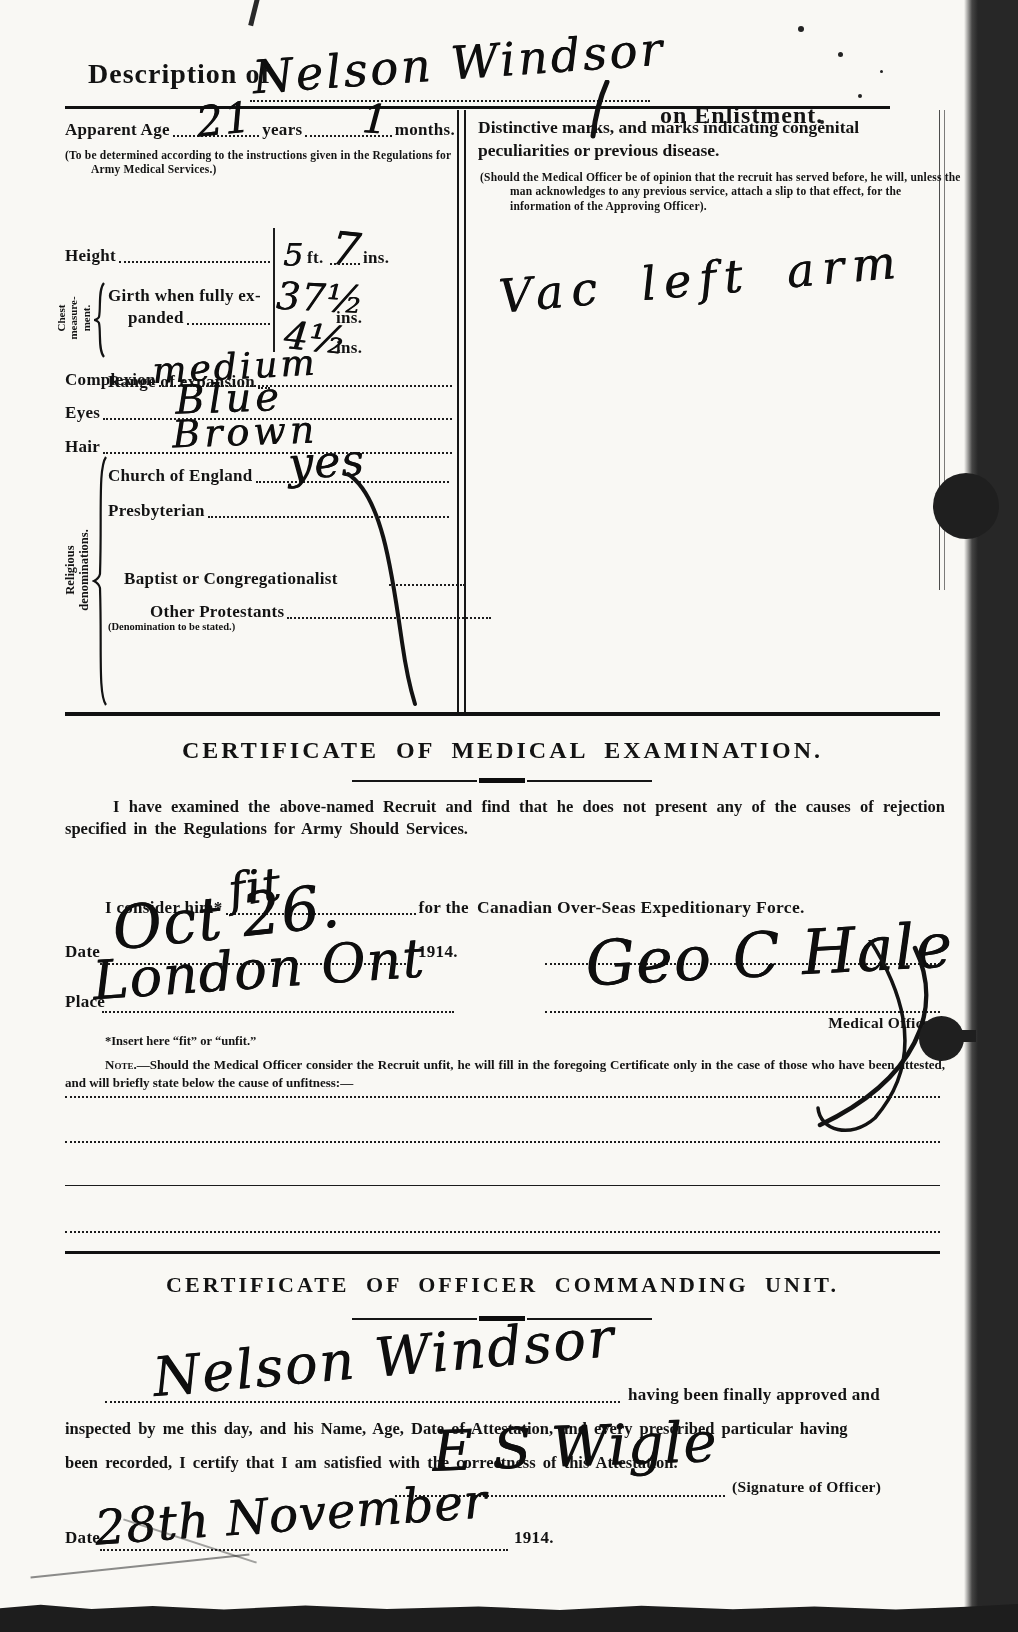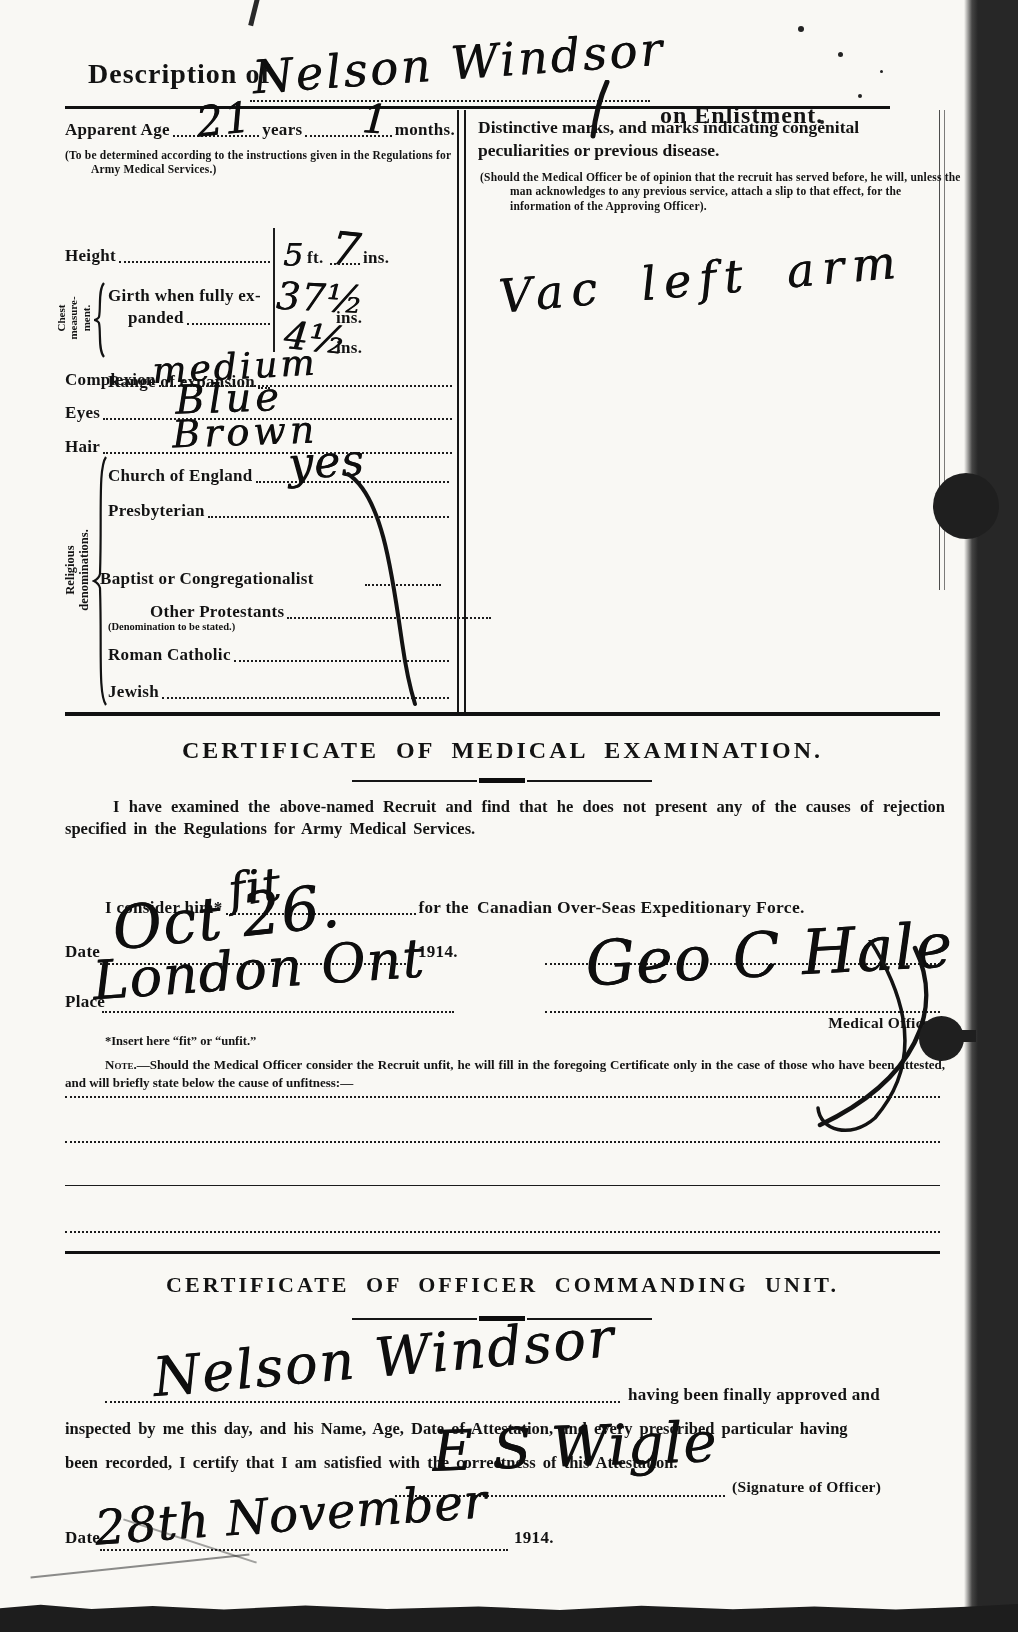--- a/index.html
+++ b/index.html
@@ -107,51 +107,43 @@
     <span class="dots"></span>
   </div>
   <div class="abs hand" style="left:288px;top:436px;font-size:44px;transform:rotate(-3deg);">yes</div>
   <svg class="abs" style="left:330px;top:452px;" width="100" height="256">
     <path d="M18 22 C52 44 62 120 72 190 C76 218 80 236 85 252" stroke="#131313" stroke-width="4" fill="none" stroke-linecap="round"></path>
   </svg>
   <div class="abs row" style="left:108px;top:501px;width:344px;">
     <span class="lbl">Presbyterian</span>
     <span class="dots"></span>
   </div>
-  <div class="abs row" style="left:100px;top:569px;width:344px;gap:48px;">
+  <div class="abs row" style="left:124px;top:569px;width:344px;gap:48px;">
     <span class="lbl">Baptist or Congregationalist</span>
     <span class="dots"></span>
   </div>
   <div class="abs row" style="left:108px;top:602px;width:344px;margin-left:42px;">
     <span class="lbl">Other Protestants</span>
     <span class="dots"></span>
   </div>
   <div class="abs tiny" style="left:108px;top:621px;">(Denomination to be stated.)</div>
-  <div class="abs row" style="left:108px;top:645px;width:344px;">
-    <span class="lbl">Roman Catholic</span>
-    <span class="dots"></span>
-  </div>
-  <div class="abs row" style="left:108px;top:682px;width:344px;">
-    <span class="lbl">Jewish</span>
-    <span class="dots"></span>
-  </div>
 
   <div class="abs" style="left:478px;top:116px;width:458px;font-size:17.5px;font-weight:700;line-height:1.3;">Distinctive marks, and marks indicating congenital peculiarities or previous disease.</div>
   <div class="abs small" style="left:480px;top:170px;width:452px;padding-left:30px;text-indent:-30px;line-height:1.25;">(Should the Medical Officer be of opinion that the recruit has served before, he will, unless the man acknowledges to any previous service, attach a slip to that effect, for the information of the Approving Officer).</div>
   <div class="abs hand" style="left:498px;top:252px;font-size:46px;transform:rotate(-5deg);letter-spacing:8px;word-spacing:14px;">Vac left arm</div>
 
   <div class="abs rule" style="left:65px;top:712px;width:875px;height:4px;"></div>
   <div class="abs title" style="left:65px;top:737px;width:875px;font-size:24px;">CERTIFICATE OF MEDICAL EXAMINATION.</div>
   <div class="abs deco" style="left:352px;top:778px;width:300px;">
     <span class="thin"></span>
       <span class="thick"></span>
       <span class="thin"></span>
   </div>
 
-  <div class="abs para" style="left:65px;top:796px;width:880px;text-indent:48px;">I have examined the above-named Recruit and find that he does not present any of the causes of rejection specified in the Regulations for Army Medical Services.</div>
+  <div class="abs para" style="left:65px;top:796px;width:880px;text-indent:48px;">I have examined the above-named Recruit and find that he does not present any of the causes of rejection specified in the Regulations for Army Should Services.</div>
 
   <div class="abs row" style="left:105px;top:897px;width:720px;">
     <span class="lbl">I consider him*</span>
     <span class="dots" style="max-width:190px;min-width:190px;position:relative;"></span>
     <span class="lbl" style="font-weight:700;">for the</span>
     <span class="lbl" style="margin-left:8px;font-size:17.5px;">Canadian Over-Seas Expeditionary Force.</span>
   </div>
   <div class="abs hand" style="left:228px;top:860px;font-size:46px;transform:rotate(-8deg);">fit</div>
 
   <div class="abs lbl" style="left:65px;top:942px;">Date</div>

